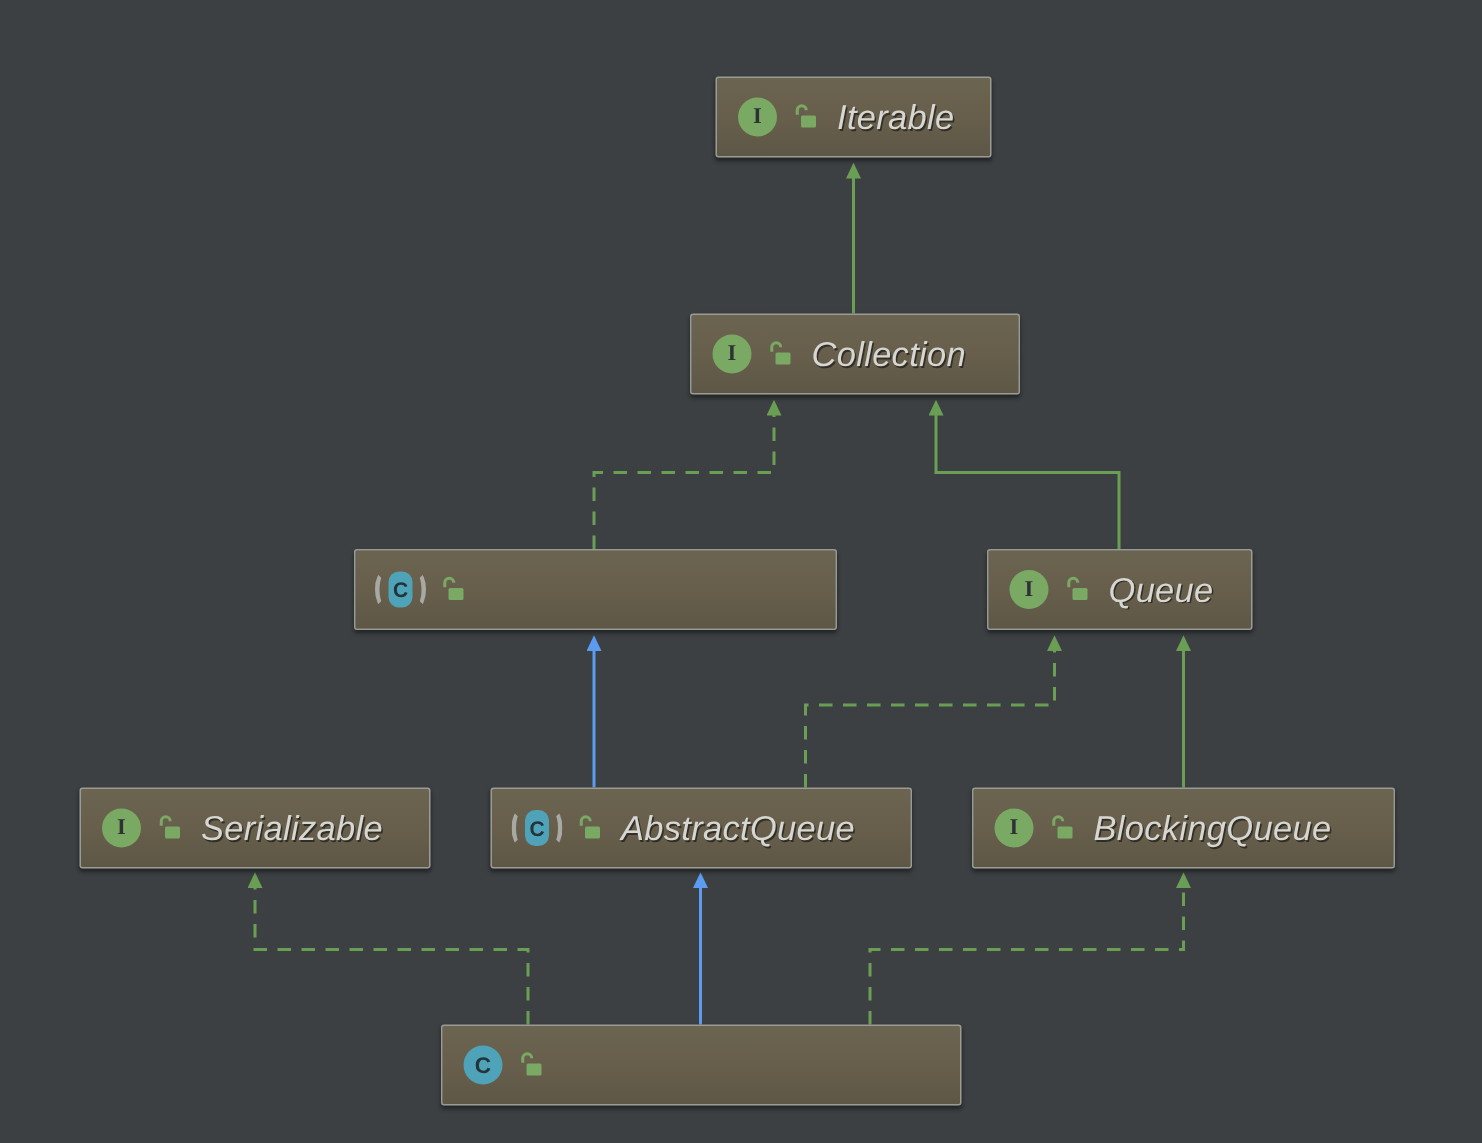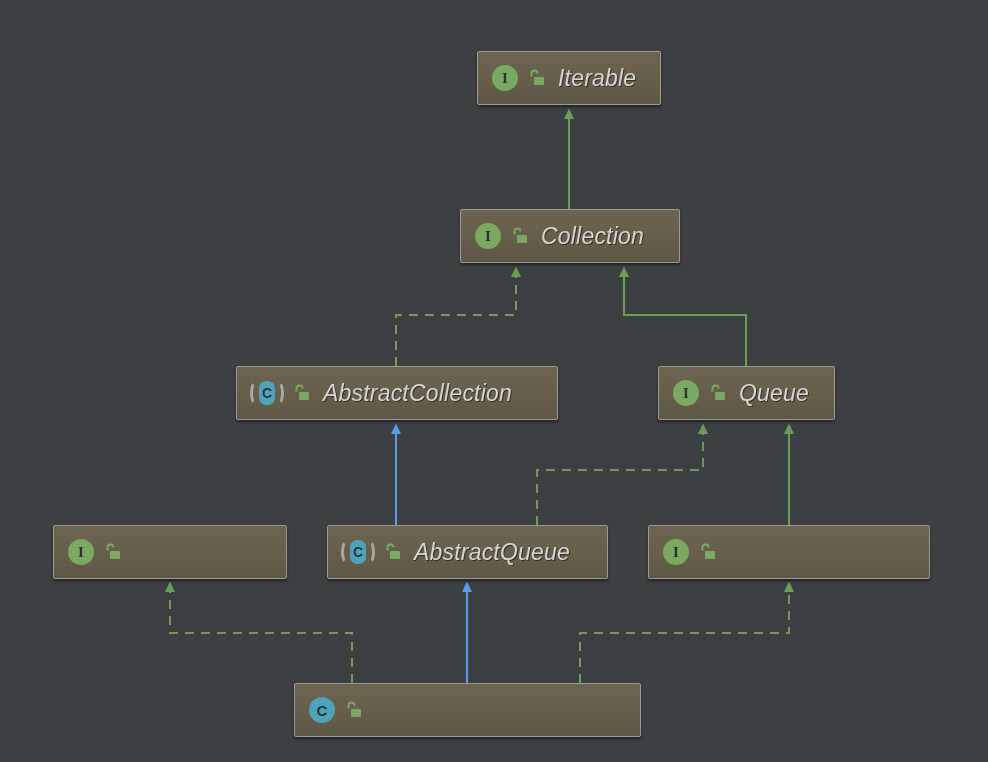--- a/index.html
+++ b/index.html
@@ -240,21 +240,20 @@
           </span>
         <span class="arc right"></span>
       </span>
       <span class="ico-lock">
         <svg viewBox="0 0 18 20" width="18" height="20">
           <path d="M4.5,8.5 L4.5,5.5 A3,3 0 0 1 10.5,5.5" fill="none" stroke="#7aa963" stroke-width="2"></path>
           <rect x="7" y="9" width="10" height="8" rx="1" fill="#7aa963"></rect>
         </svg>
       </span>
     </span>
-    <span class="node-label">AbstractCollection</span>
   </div>
 
   <div class="node" style="left:658px; top:366px; width:177px;">
     <span class="node-icons">
       <span class="ico-interface">
         <span class="glyph">I</span>
       </span>
       <span class="ico-lock">
         <svg viewBox="0 0 18 20" width="18" height="20">
           <path d="M4.5,8.5 L4.5,5.5 A3,3 0 0 1 10.5,5.5" fill="none" stroke="#7aa963" stroke-width="2"></path>
@@ -270,20 +269,21 @@
       <span class="ico-interface">
         <span class="glyph">I</span>
       </span>
       <span class="ico-lock">
         <svg viewBox="0 0 18 20" width="18" height="20">
           <path d="M4.5,8.5 L4.5,5.5 A3,3 0 0 1 10.5,5.5" fill="none" stroke="#7aa963" stroke-width="2"></path>
           <rect x="7" y="9" width="10" height="8" rx="1" fill="#7aa963"></rect>
         </svg>
       </span>
     </span>
+    <span class="node-label">Serializable</span>
   </div>
 
   <div class="node" style="left:327px; top:525px; width:281px;">
     <span class="node-icons">
       <span class="ico-abstract">
         <span class="arc left"></span>
         <span class="body">
             <span class="glyph">C</span>
           </span>
         <span class="arc right"></span>
@@ -303,20 +303,21 @@
       <span class="ico-interface">
         <span class="glyph">I</span>
       </span>
       <span class="ico-lock">
         <svg viewBox="0 0 18 20" width="18" height="20">
           <path d="M4.5,8.5 L4.5,5.5 A3,3 0 0 1 10.5,5.5" fill="none" stroke="#7aa963" stroke-width="2"></path>
           <rect x="7" y="9" width="10" height="8" rx="1" fill="#7aa963"></rect>
         </svg>
       </span>
     </span>
+    <span class="node-label">BlockingQueue</span>
   </div>
 
   <div class="node" style="left:294px; top:683px; width:347px;">
     <span class="node-icons">
       <span class="ico-class">
         <span class="glyph">C</span>
       </span>
       <span class="ico-lock">
         <svg viewBox="0 0 18 20" width="18" height="20">
           <path d="M4.5,8.5 L4.5,5.5 A3,3 0 0 1 10.5,5.5" fill="none" stroke="#7aa963" stroke-width="2"></path>

